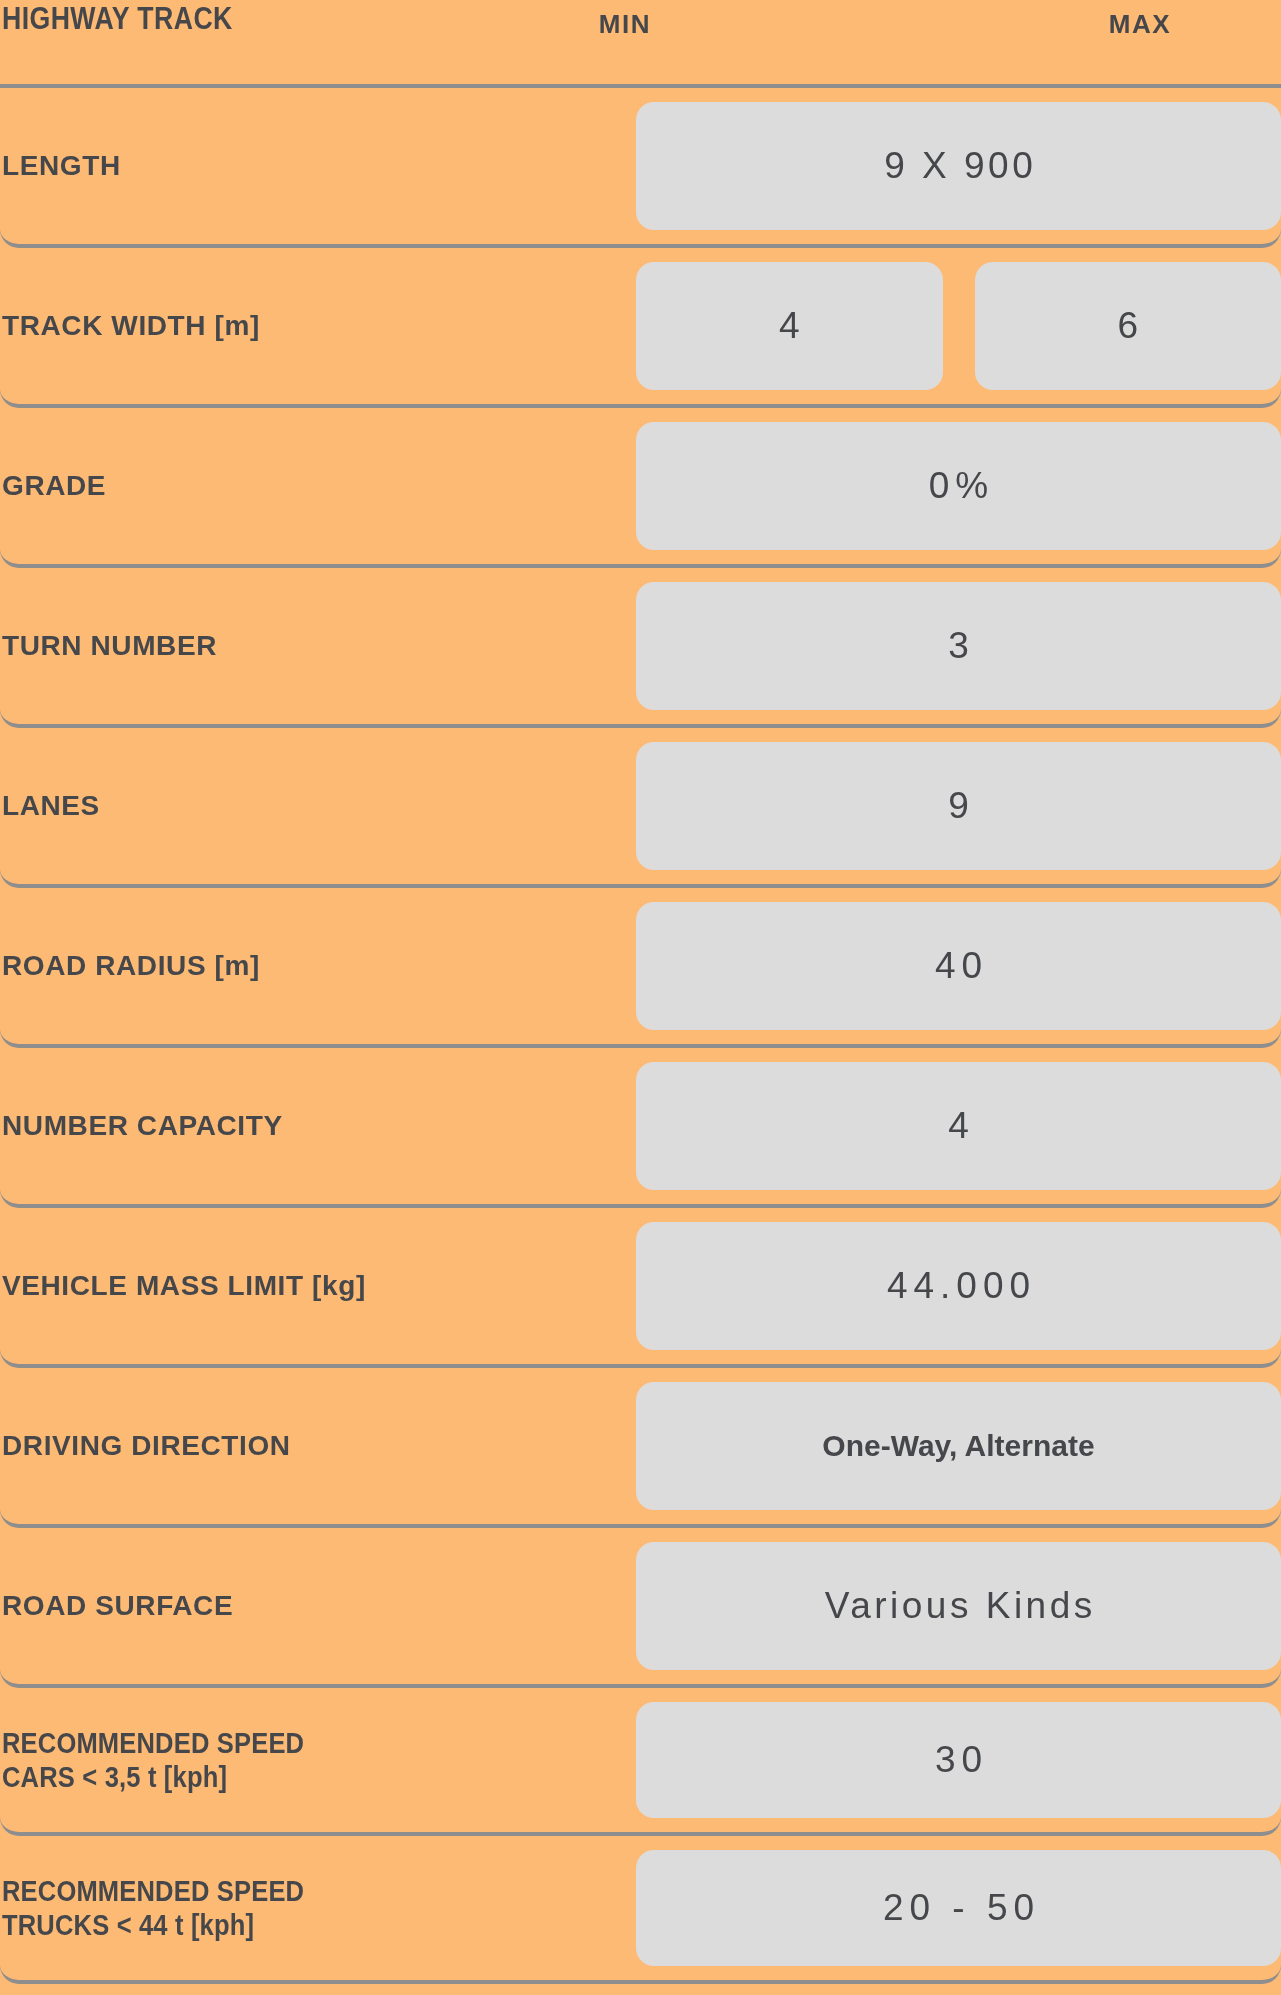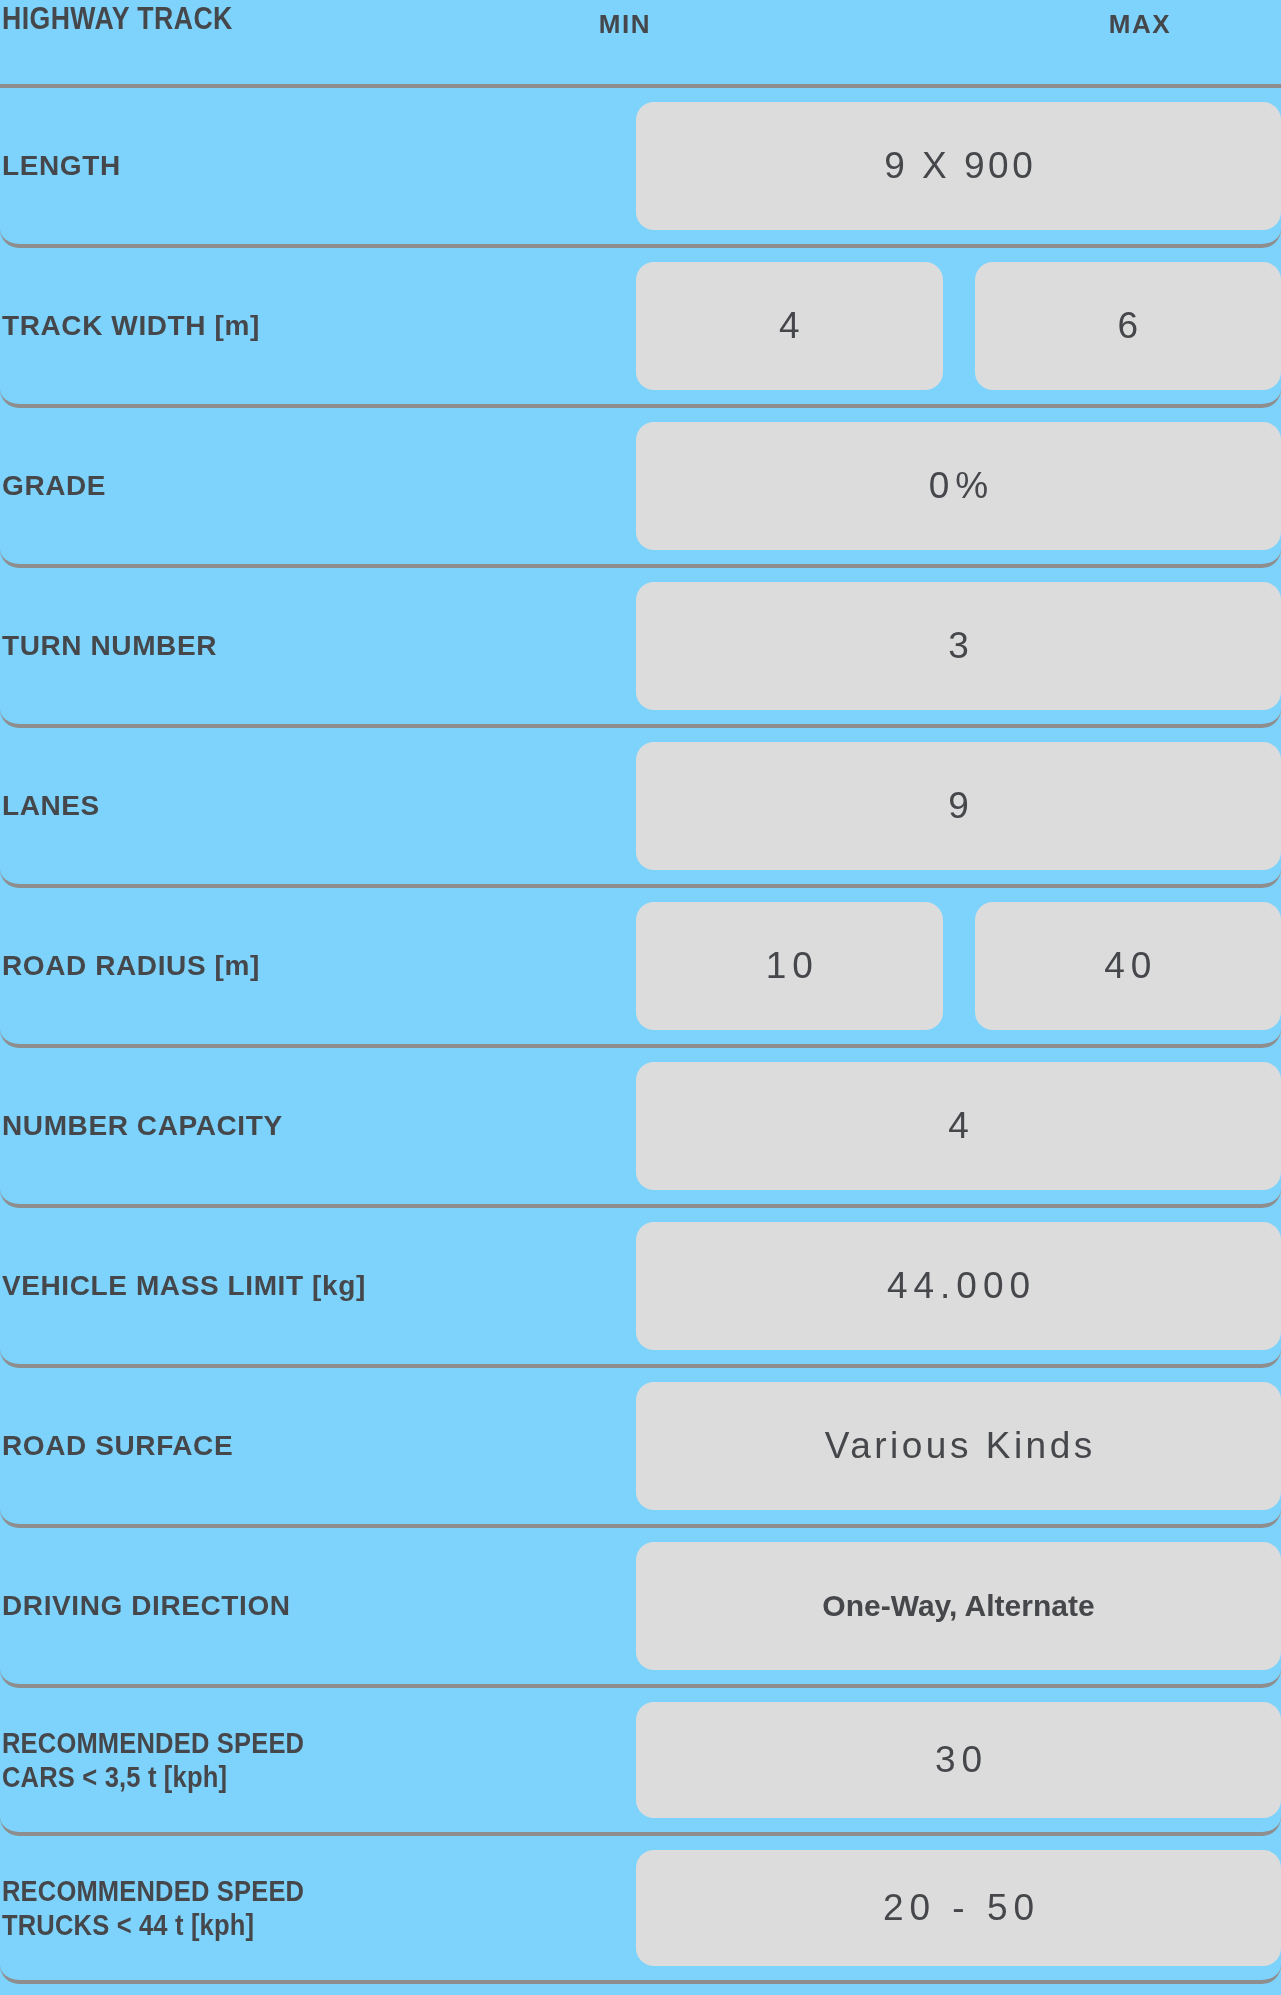--- a/index.html
+++ b/index.html
@@ -13,21 +13,21 @@
     height: 1995px;
     font-family: "Liberation Sans", sans-serif;
     -webkit-font-smoothing: antialiased;
   }
 
   .spec-table {
     width: 1281px;
     height: 1995px;
     box-sizing: border-box;
     position: relative;
-    background: #7dd3fc;
+    background: #fdba74;
   }
 
   
   .table-header {
     height: 88px;
     box-sizing: border-box;
     display: flex;
     align-items: flex-start;
     border-bottom: 4px solid #8e8e8e;
     position: relative;
@@ -166,46 +166,45 @@
       </div>
       <div class="row">
         <div class="row-label">LANES</div>
         <div class="pill-area">
           <div class="pill">9</div>
         </div>
       </div>
       <div class="row">
         <div class="row-label">ROAD RADIUS [m]</div>
         <div class="pill-area">
-          <div class="pill">10</div>
           <div class="pill">40</div>
         </div>
       </div>
       <div class="row">
         <div class="row-label">NUMBER CAPACITY</div>
         <div class="pill-area">
           <div class="pill">4</div>
         </div>
       </div>
       <div class="row">
         <div class="row-label">VEHICLE MASS LIMIT [kg]</div>
         <div class="pill-area">
           <div class="pill">44.000</div>
         </div>
       </div>
       <div class="row">
+        <div class="row-label">DRIVING DIRECTION</div>
+        <div class="pill-area">
+          <div class="pill tight">One-Way, Alternate</div>
+        </div>
+      </div>
+      <div class="row">
         <div class="row-label">ROAD SURFACE</div>
         <div class="pill-area">
           <div class="pill text">Various Kinds</div>
-        </div>
-      </div>
-      <div class="row">
-        <div class="row-label">DRIVING DIRECTION</div>
-        <div class="pill-area">
-          <div class="pill tight">One-Way, Alternate</div>
         </div>
       </div>
       <div class="row tall">
         <div class="row-label condensed">RECOMMENDED SPEED
 CARS &lt; 3,5 t [kph]</div>
         <div class="pill-area">
           <div class="pill">30</div>
         </div>
       </div>
       <div class="row tall">

